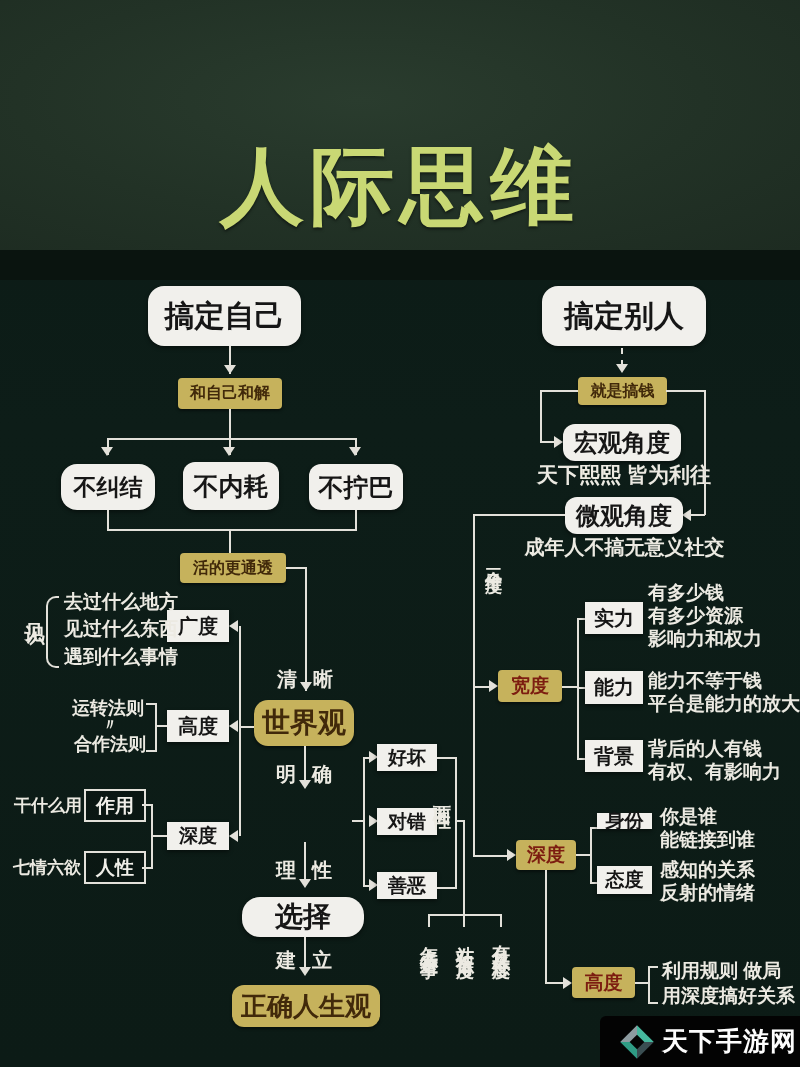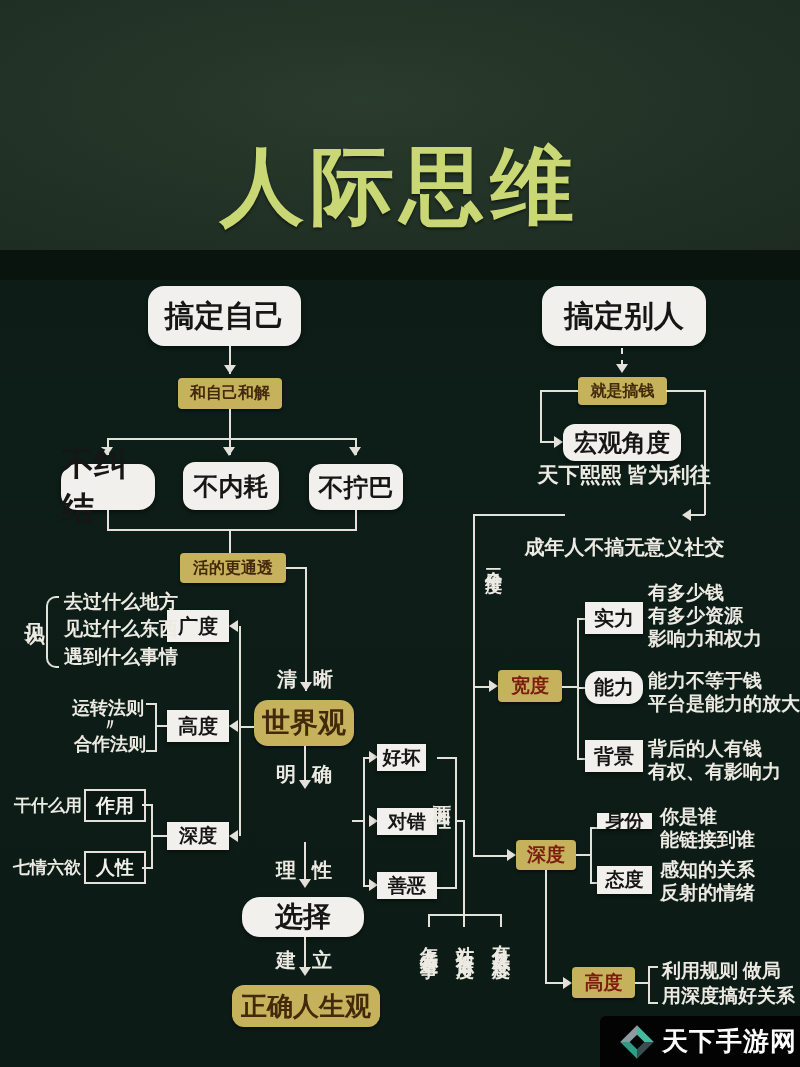--- a/index.html
+++ b/index.html
@@ -1,18 +1,18 @@
 <!DOCTYPE html>
 <html><head>
 <meta charset="utf-8">
 <style>
   html,body{margin:0;padding:0;background:#000;}
   #stage{position:relative;width:800px;height:1067px;overflow:hidden;
          background:linear-gradient(180deg,#0b1a15 0%,#0d1d18 40%,#0c1b16 100%);
-         font-family:Liberation Serif, serif;font-weight:700;}
+         font-family:Liberation Sans, sans-serif;font-weight:700;}
   .abs{position:absolute;}
   
   .header{left:0;top:0;width:800px;height:250px;
           background:radial-gradient(ellipse at 45% 40%,#2a3c2e 0%,#223226 55%,#1d2b21 100%);}
   .dark-strip{left:0;top:250px;width:800px;height:30px;background:#0a130e;opacity:.8;}
   .title{left:0;top:130px;width:800px;text-align:center;font-size:84px;letter-spacing:6px;
          color:#c9d874;text-shadow:0 2px 3px rgba(0,0,0,.5);}
   
   .bw{background:#f1f0ec;color:#161616;display:flex;align-items:center;justify-content:center;
       box-shadow:0 2px 4px rgba(0,0,0,.45);}
@@ -59,21 +59,21 @@
 
   <div class="abs vl" style="left:229px;top:409px;height:29px;"></div>
   <div class="abs hl" style="left:107px;top:438px;width:250px;"></div>
   <div class="abs vl" style="left:107px;top:438px;height:17px;"></div>
   <div class="abs ad" style="left:101px;top:447px;"></div>
   <div class="abs vl" style="left:229px;top:438px;height:17px;"></div>
   <div class="abs ad" style="left:223px;top:447px;"></div>
   <div class="abs vl" style="left:355px;top:438px;height:17px;"></div>
   <div class="abs ad" style="left:349px;top:447px;"></div>
 
-  <div class="abs bw" style="left:61px;top:464px;width:94px;height:46px;border-radius:16px;font-size:33px;">不纠结</div>
+  <div class="abs bw" style="left:61px;top:464px;width:94px;height:46px;border-radius:16px;font-size:23px;">不纠结</div>
   <div class="abs bw" style="left:183px;top:462px;width:96px;height:48px;border-radius:12px;font-size:25px;">不内耗</div>
   <div class="abs bw" style="left:309px;top:464px;width:94px;height:46px;border-radius:12px;font-size:25px;">不拧巴</div>
 
   <div class="abs vl" style="left:107px;top:510px;height:19px;"></div>
   <div class="abs vl" style="left:355px;top:510px;height:19px;"></div>
   <div class="abs hl" style="left:107px;top:529px;width:250px;"></div>
   <div class="abs vl" style="left:229px;top:529px;height:24px;"></div>
 
   <div class="abs bg" style="left:180px;top:553px;width:106px;height:30px;font-size:16px;">活的更通透</div>
 
@@ -131,21 +131,21 @@
   <div class="abs hl" style="left:151px;top:835px;width:16px;"></div>
 
   <div class="abs hl" style="left:352px;top:820px;width:12px;"></div>
   <div class="abs vl" style="left:363px;top:757px;height:128px;"></div>
   <div class="abs hl" style="left:363px;top:757px;width:6px;"></div>
   <div class="abs hl" style="left:363px;top:885px;width:6px;"></div>
   <div class="abs ar" style="left:369px;top:751px;"></div>
   <div class="abs ar" style="left:369px;top:815px;"></div>
   <div class="abs ar" style="left:369px;top:879px;"></div>
 
-  <div class="abs bw" style="left:377px;top:744px;width:49px;height:27px;font-size:19px;">好坏</div>
+  <div class="abs bw" style="left:377px;top:744px;width:60px;height:27px;font-size:19px;">好坏</div>
   <div class="abs bw" style="left:377px;top:808px;width:60px;height:27px;font-size:19px;">对错</div>
   <div class="abs bw" style="left:377px;top:872px;width:60px;height:27px;font-size:19px;">善恶</div>
 
   <div class="abs brk-r" style="left:437px;top:757px;width:18px;height:128px;"></div>
   <div class="abs vtext" style="left:430px;top:791px;font-size:18px;">两面性</div>
 
   <div class="abs hl" style="left:455px;top:820px;width:10px;"></div>
   <div class="abs vl" style="left:463px;top:820px;height:94px;"></div>
   <div class="abs hl" style="left:428px;top:914px;width:74px;"></div>
   <div class="abs vl" style="left:428px;top:914px;height:13px;"></div>
@@ -169,39 +169,40 @@
   <div class="abs ar" style="left:554px;top:436px;"></div>
 
   <div class="abs bw" style="left:563px;top:424px;width:118px;height:37px;border-radius:12px;font-size:24px;">宏观角度</div>
   <div class="abs lbl" style="left:534px;top:461px;width:180px;text-align:center;font-size:21px;">天下熙熙 皆为利往</div>
 
   <div class="abs hl" style="left:666px;top:390px;width:40px;"></div>
   <div class="abs vl" style="left:704px;top:390px;height:125px;"></div>
   <div class="abs hl" style="left:691px;top:514px;width:14px;"></div>
   <div class="abs al" style="left:682px;top:509px;"></div>
 
+  <div class="abs bw" style="left:565px;top:497px;width:118px;height:37px;border-radius:12px;font-size:24px;">微观角度</div>
   <div class="abs lbl" style="left:522px;top:534px;width:205px;text-align:center;font-size:20px;">成年人不搞无意义社交</div>
 
   <div class="abs hl" style="left:473px;top:514px;width:92px;"></div>
   <div class="abs vl" style="left:473px;top:514px;height:342px;"></div>
   <div class="abs vtext" style="left:482px;top:554px;font-size:17px;">三个维度</div>
 
   <div class="abs hl" style="left:473px;top:686px;width:16px;"></div>
   <div class="abs ar" style="left:489px;top:680px;"></div>
   <div class="abs bg red" style="left:498px;top:670px;width:64px;height:32px;font-size:19px;">宽度</div>
   <div class="abs hl" style="left:562px;top:686px;width:15px;"></div>
   <div class="abs brk-l" style="left:577px;top:618px;width:8px;height:138px;"></div>
   <div class="abs hl" style="left:577px;top:687px;width:8px;"></div>
 
   <div class="abs bw" style="left:585px;top:602px;width:58px;height:32px;font-size:20px;">实力</div>
   <div class="abs lbl" style="left:648px;top:580px;font-size:19px;">有多少钱</div>
   <div class="abs lbl" style="left:648px;top:603px;font-size:19px;">有多少资源</div>
   <div class="abs lbl" style="left:648px;top:626px;font-size:19px;">影响力和权力</div>
 
-  <div class="abs bw" style="left:585px;top:671px;width:58px;height:33px;font-size:20px;border-radius:14px;">能力</div>
+  <div class="abs bw" style="left:585px;top:671px;width:58px;height:33px;font-size:20px;">能力</div>
   <div class="abs lbl" style="left:648px;top:668px;font-size:19px;">能力不等于钱</div>
   <div class="abs lbl" style="left:648px;top:691px;font-size:19px;">平台是能力的放大器</div>
 
   <div class="abs bw" style="left:585px;top:740px;width:58px;height:32px;font-size:20px;">背景</div>
   <div class="abs lbl" style="left:648px;top:736px;font-size:19px;">背后的人有钱</div>
   <div class="abs lbl" style="left:648px;top:759px;font-size:19px;">有权、有影响力</div>
 
   <div class="abs hl" style="left:473px;top:855px;width:35px;"></div>
   <div class="abs ar" style="left:507px;top:849px;"></div>
   <div class="abs bg red" style="left:516px;top:840px;width:60px;height:30px;font-size:19px;">深度</div>

